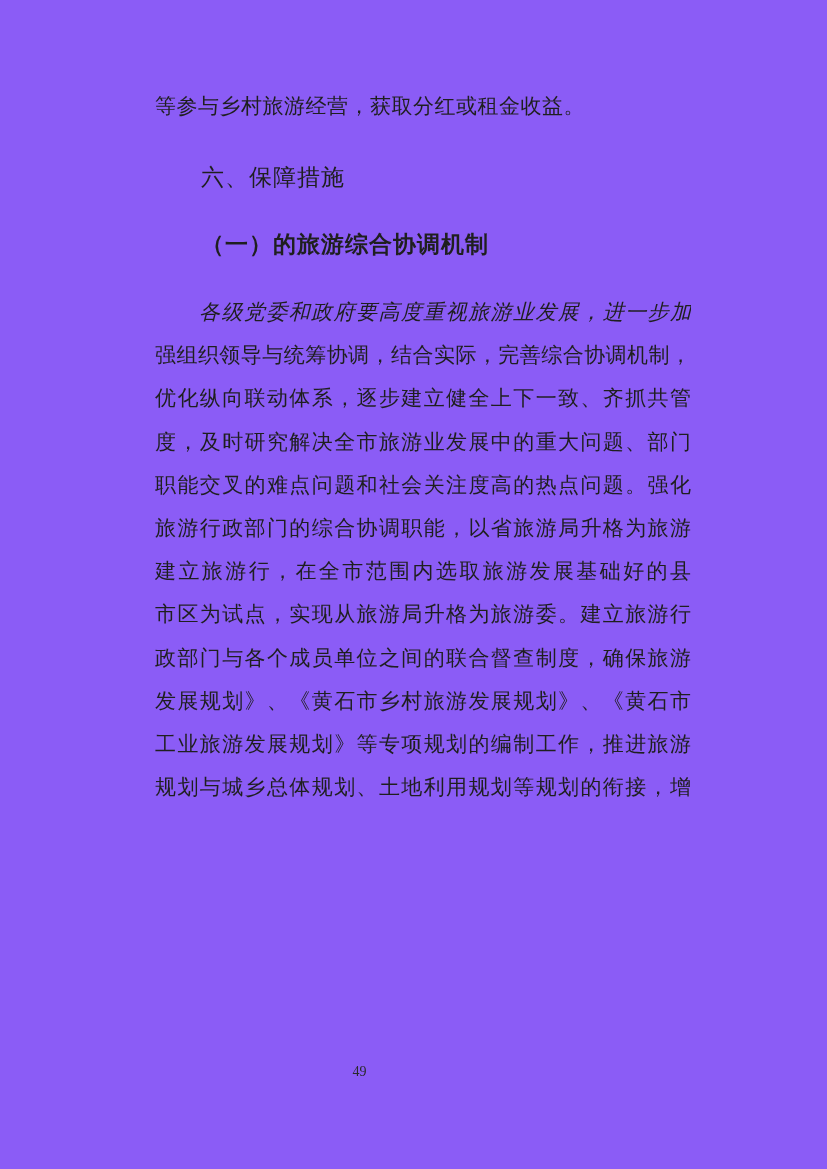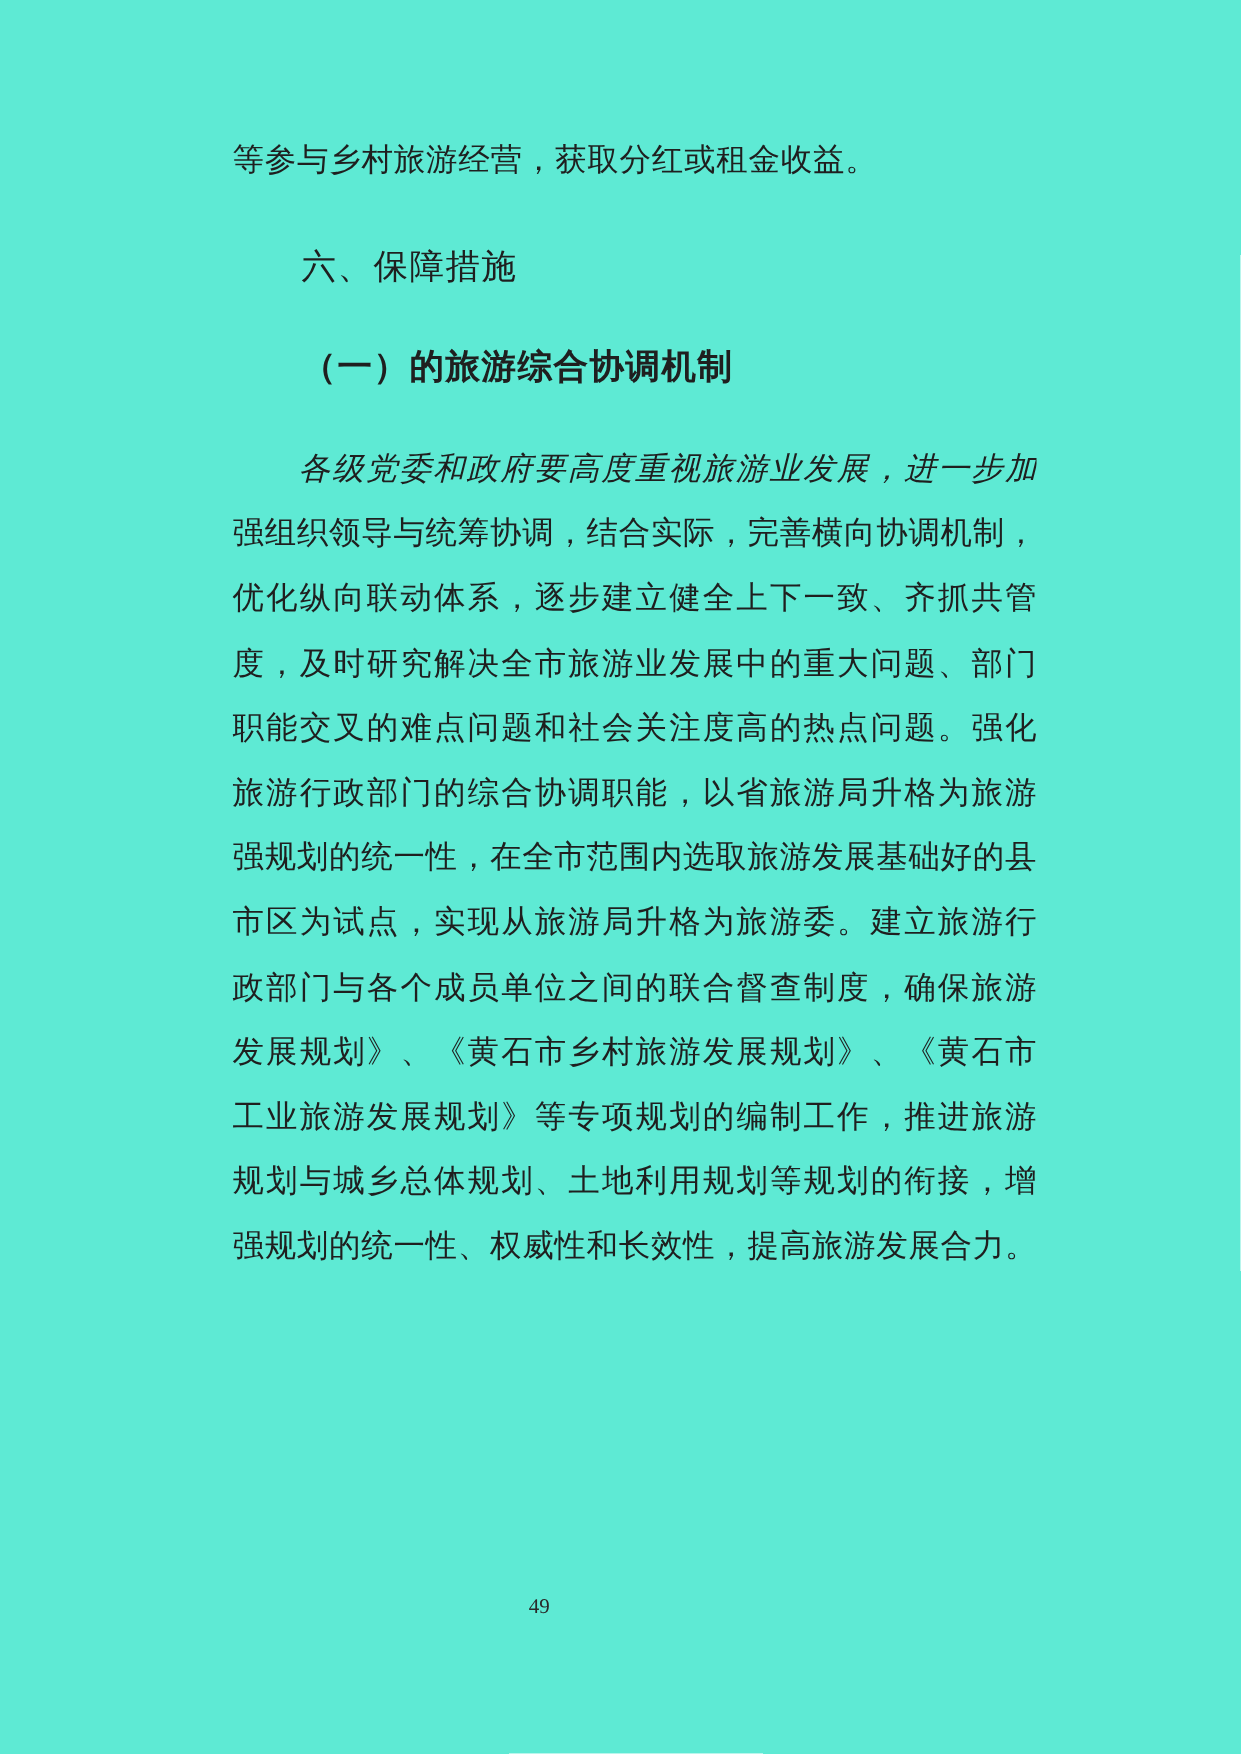--- a/index.html
+++ b/index.html
@@ -4,21 +4,21 @@
 <style>
   html, body {
     margin: 0;
     padding: 0;
     background: #ffffff;
   }
   .page {
     position: relative;
     width: 827px;
     height: 1169px;
-    background: #5eead4;
+    background: #8b5cf6;
     color: #1f1f1f;
     font-family: "Liberation Serif", "DejaVu Serif", serif;
     overflow: hidden;
   }
   .textblock {
     position: absolute;
     left: 155px;
     width: 536px;
   }
   .prev-line {
@@ -78,29 +78,28 @@
 <div class="page">
 
   <div class="textblock prev-line">等参与乡村旅游经营，获取分红或租金收益。</div>
 
   <div class="textblock section-heading">六、保障措施</div>
 
   <div class="textblock subsection-heading">（一）的旅游综合协调机制</div>
 
   <div class="textblock body-paragraph">
     <div class="body-line first">各级党委和政府要高度重视旅游业发展，进一步加</div>
-    <div class="body-line">强组织领导与统筹协调，结合实际，完善横向协调机制，</div>
+    <div class="body-line">强组织领导与统筹协调，结合实际，完善综合协调机制，</div>
     <div class="body-line">优化纵向联动体系，逐步建立健全上下一致、齐抓共管</div>
     <div class="body-line">度，及时研究解决全市旅游业发展中的重大问题、部门</div>
     <div class="body-line">职能交叉的难点问题和社会关注度高的热点问题。强化</div>
     <div class="body-line">旅游行政部门的综合协调职能，以省旅游局升格为旅游</div>
-    <div class="body-line">强规划的统一性，在全市范围内选取旅游发展基础好的县</div>
+    <div class="body-line">建立旅游行，在全市范围内选取旅游发展基础好的县</div>
     <div class="body-line">市区为试点，实现从旅游局升格为旅游委。建立旅游行</div>
     <div class="body-line">政部门与各个成员单位之间的联合督查制度，确保旅游</div>
     <div class="body-line">发展规划》、《黄石市乡村旅游发展规划》、《黄石市</div>
     <div class="body-line">工业旅游发展规划》等专项规划的编制工作，推进旅游</div>
     <div class="body-line">规划与城乡总体规划、土地利用规划等规划的衔接，增</div>
-    <div class="body-line">强规划的统一性、权威性和长效性，提高旅游发展合力。</div>
   </div>
 
   <div class="page-number">49</div>
 
 </div>
 
 </body></html>

